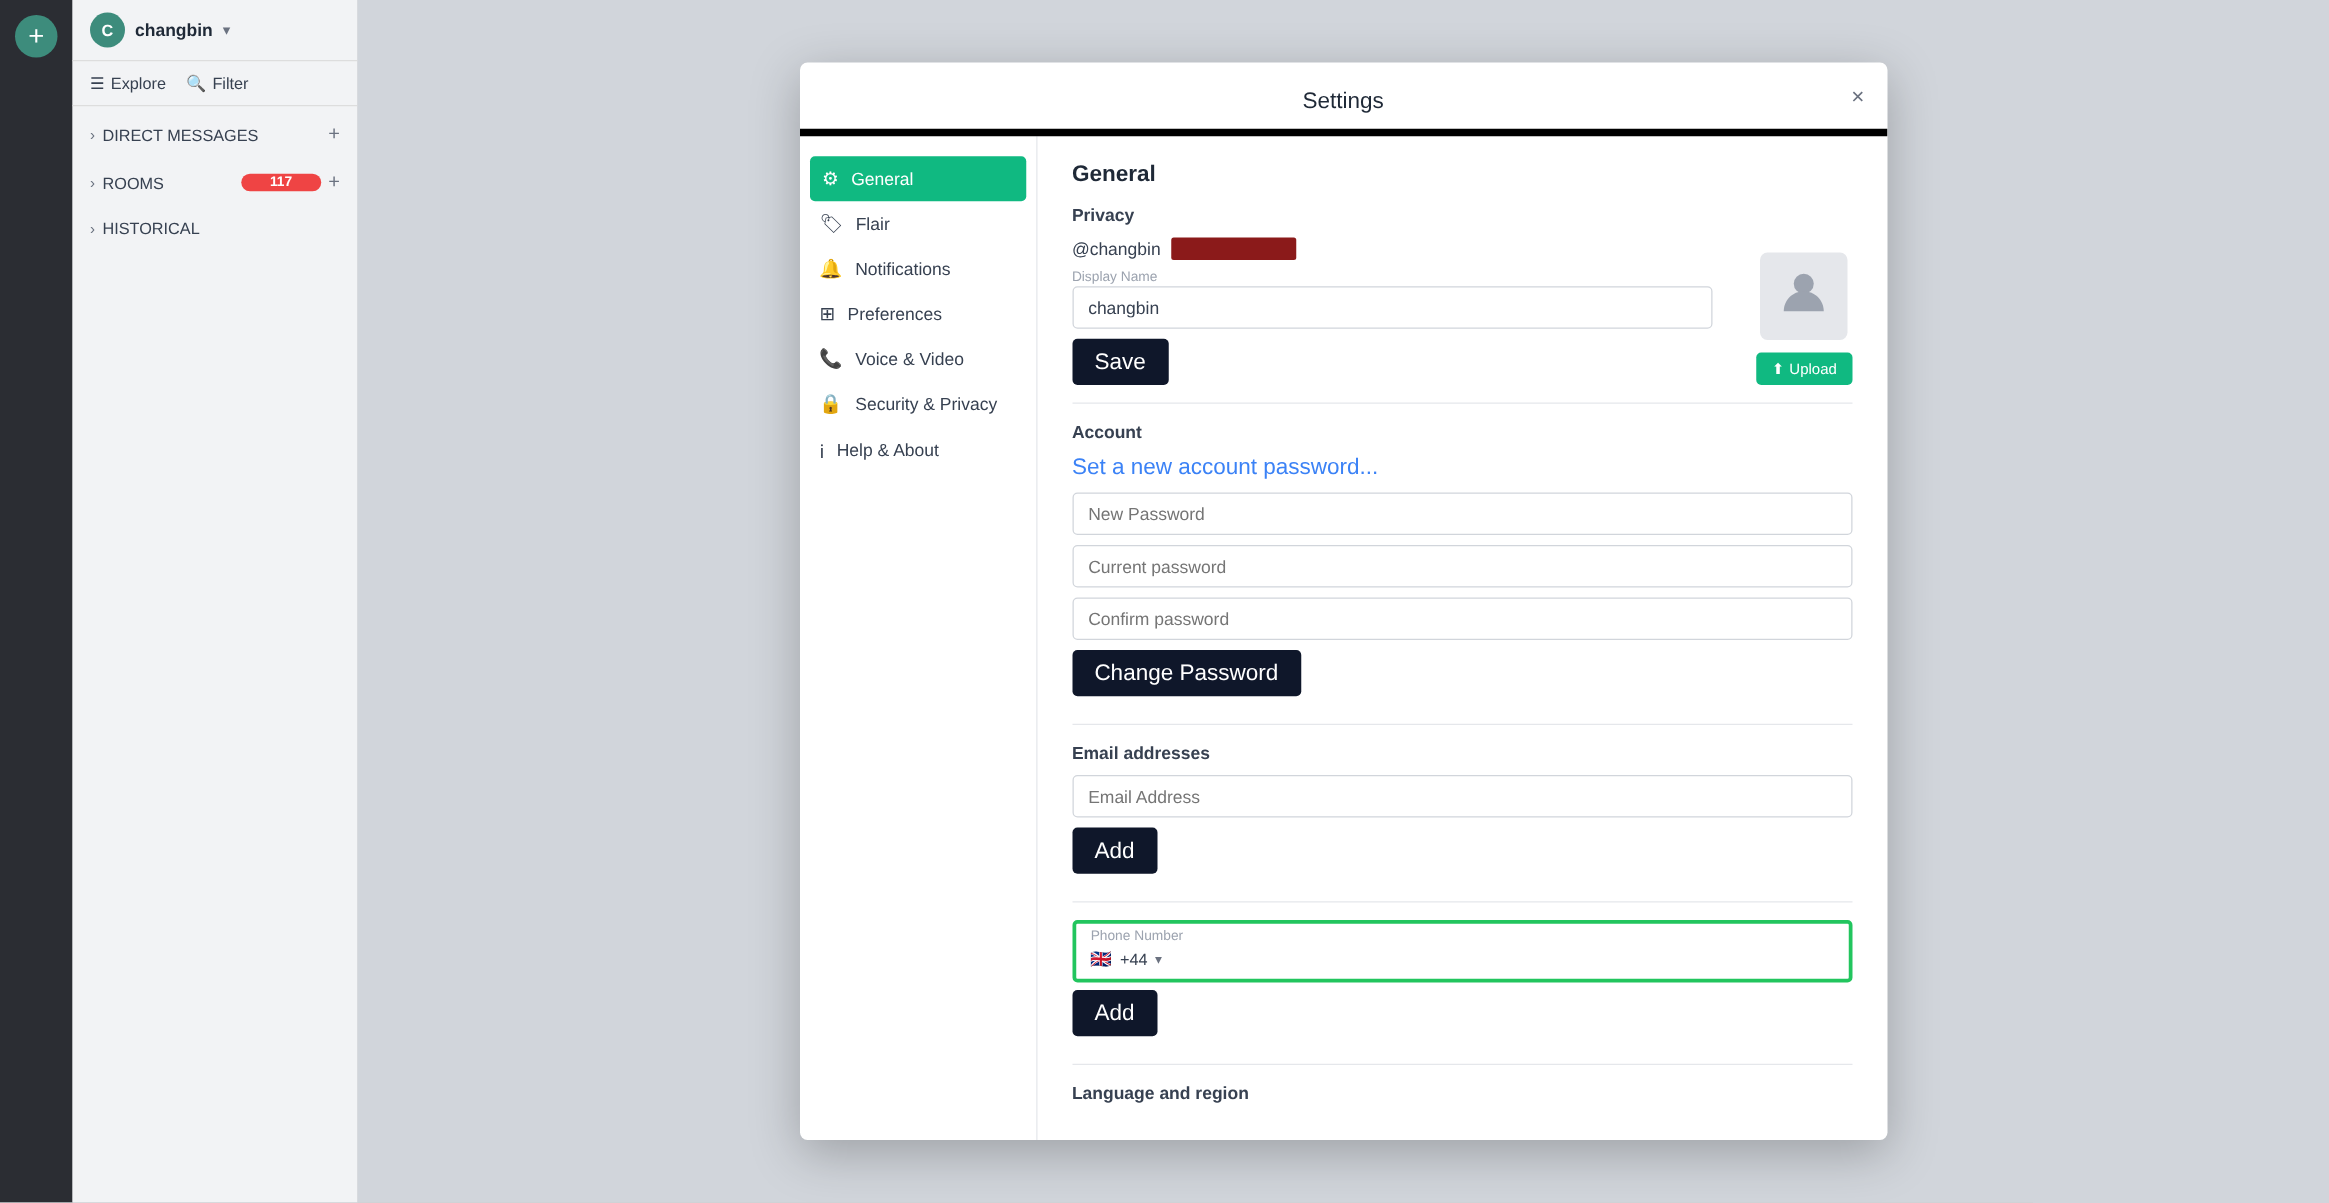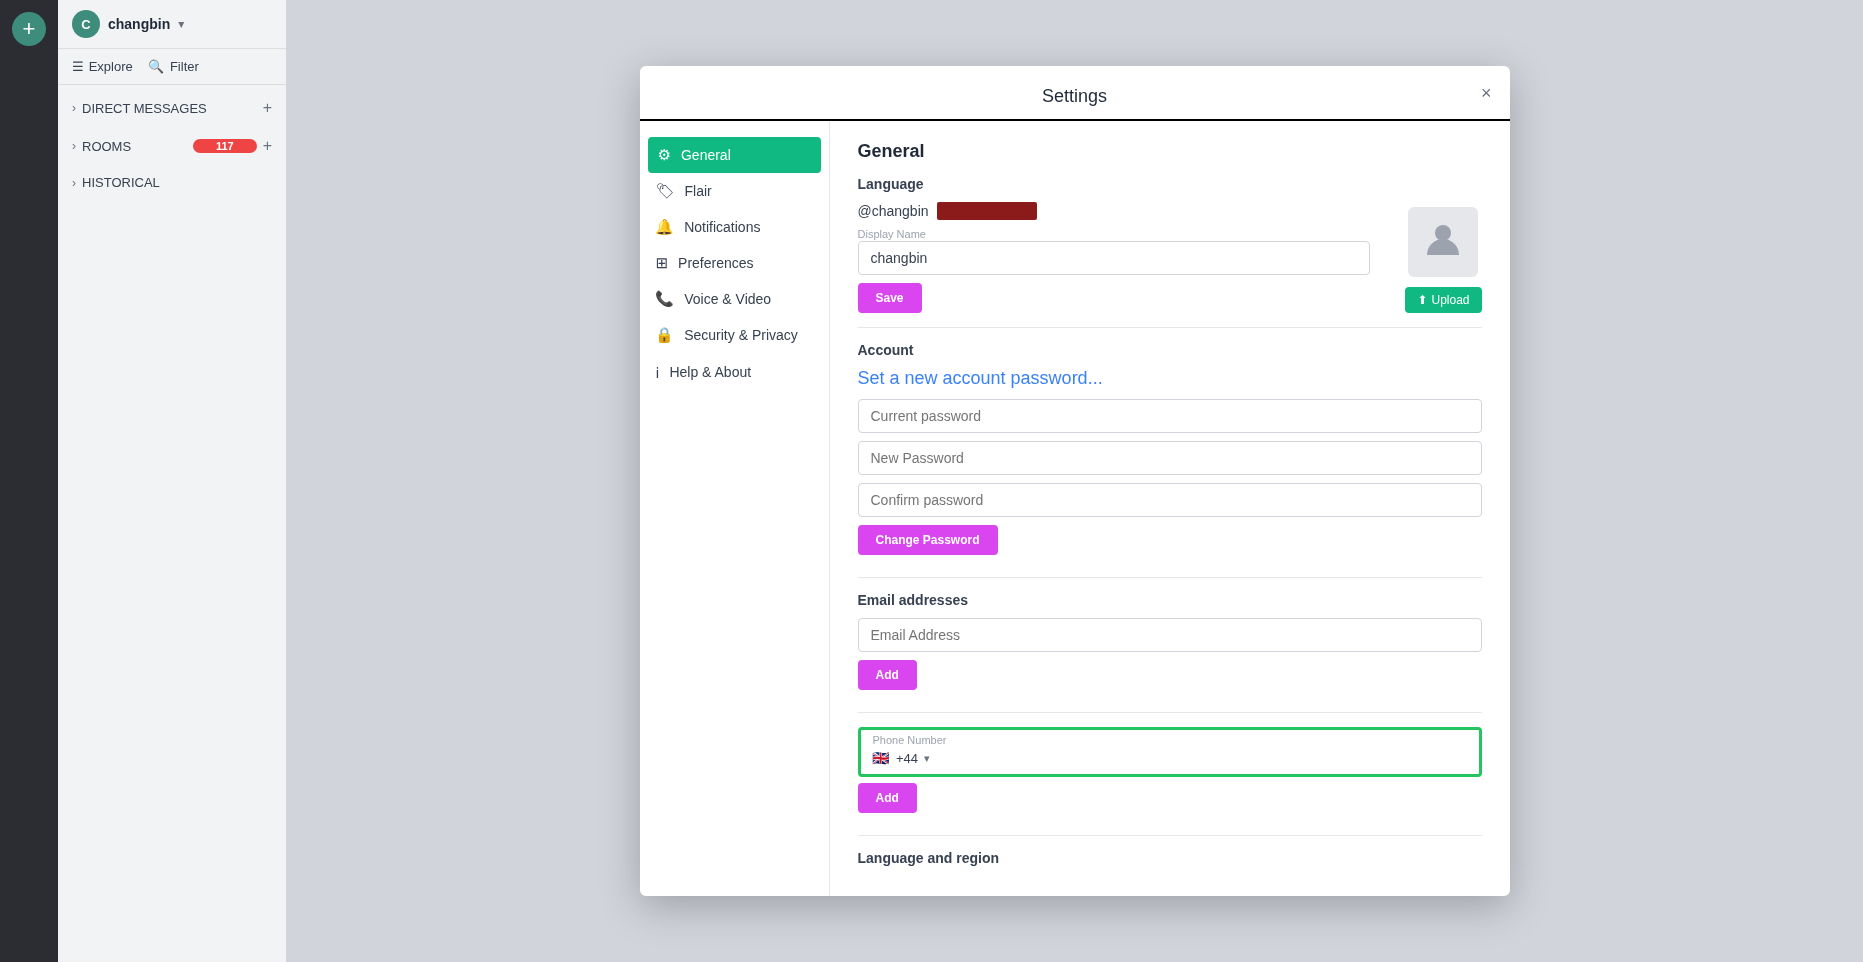--- a/index.html
+++ b/index.html
@@ -151,21 +151,21 @@
       overflow-y: auto;
       display: flex;
       flex-direction: column;
       box-shadow: 0 10px 40px rgba(0,0,0,0.25);
       position: relative;
     }
     .modal-title-bar {
       padding: 20px 24px 12px;
       text-align: center;
       position: relative;
-      border-bottom: 2px solid #000000;
+      border-bottom: 6px solid #000000;
     }
     .modal-title {
       font-size: 18px;
       font-weight: 500;
       color: #1f2937;
     }
     .modal-close {
       position: absolute;
       right: 18px;
       top: 18px;
@@ -265,28 +265,28 @@
     }
     .input-label {
       font-size: 11px;
       color: #9ca3af;
       margin-bottom: 1px;
     }
     .input-group {
       margin-bottom: 6px;
     }
     .btn-green {
-      background: #d946ef;
+      background: #0f172a;
       color: white;
       border: none;
       border-radius: 4px;
       padding: 8px 18px;
-      font-size: 12px;
-      cursor: pointer;
-      font-weight: 700;
+      font-size: 18px;
+      cursor: pointer;
+      font-weight: 400;
     }
     .avatar-box {
       width: 70px;
       height: 70px;
       background: #e5e7eb;
       border-radius: 6px;
       display: flex;
       align-items: center;
       justify-content: center;
       flex-direction: column;
@@ -453,21 +453,21 @@
           <div class="settings-nav-item">
             <span class="nav-icon">ℹ</span>
             <span>Help &amp; About</span>
           </div>
         </div>
 
         <div class="settings-content">
           <div class="settings-section-title">General</div>
 
           
-          <div class="section-subtitle">Language</div>
+          <div class="section-subtitle">Privacy</div>
           <div class="profile-row">
             <div class="profile-fields">
               <div class="username-display">
                 <span class="username-label">@changbin</span>
                 <span class="username-redacted"></span>
               </div>
               <div class="input-group">
                 <div class="input-label">Display Name</div>
                 <input type="text" class="input-field" value="changbin" style="">
               </div>
@@ -488,24 +488,24 @@
               </button>
             </div>
           </div>
 
           <div class="divider"></div>
 
           
           <div class="section-subtitle">Account</div>
           <a class="account-link">Set a new account password...</a>
           <div class="input-group">
+            <input type="password" class="input-field" placeholder="New Password" style="">
+          </div>
+          <div class="input-group">
             <input type="password" class="input-field" placeholder="Current password" style="">
-          </div>
-          <div class="input-group">
-            <input type="password" class="input-field" placeholder="New Password" style="">
           </div>
           <div class="input-group">
             <input type="password" class="input-field" placeholder="Confirm password" style="">
           </div>
           <button class="btn-green" style="margin-bottom:8px;">Change Password</button>
 
           <div class="divider"></div>
 
           
           <div class="section-subtitle">Email addresses</div>

